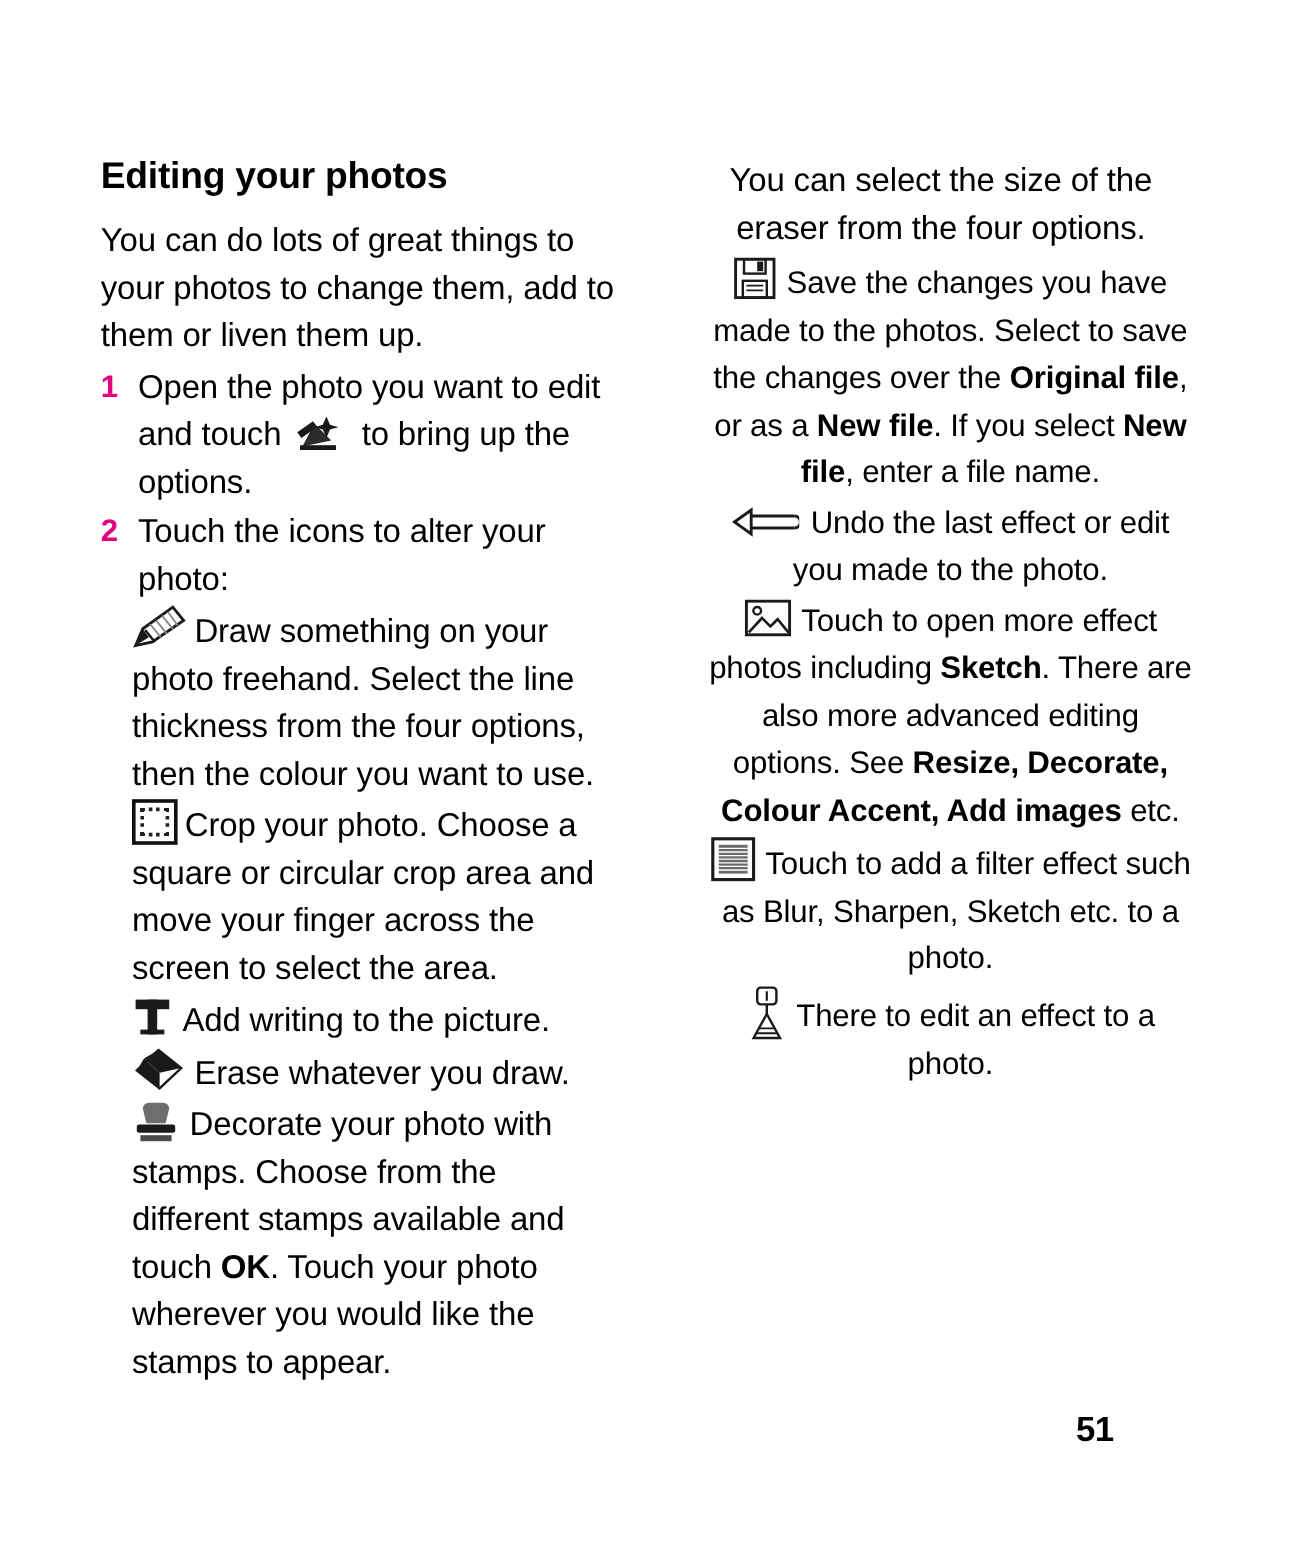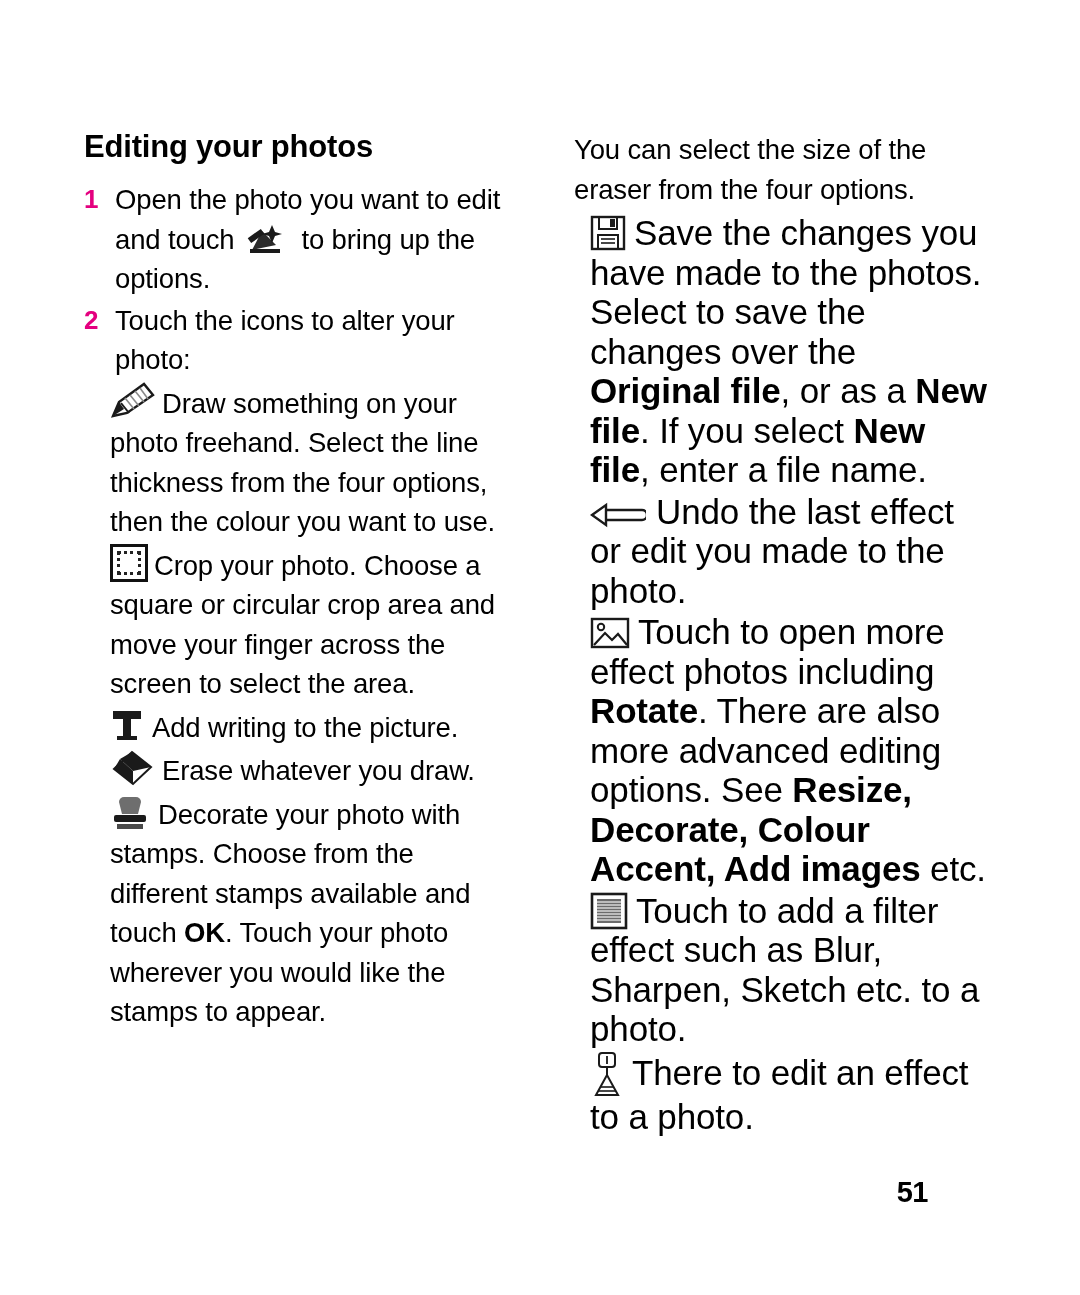--- a/index.html
+++ b/index.html
@@ -20,21 +20,21 @@
     left: 0; top: 0;
     width: 1016px;
     height: 1295px;
   }
   .col {
     position: absolute;
     top: 130px;
     width: 430px;
   }
   .col-left { left: 84px; }
-  .col-right { left: 574px; width: 420px; }
+  .col-right { left: 574px; width: 420px; text-align: center; }
 
   h1.title {
     font-size: 31px;
     font-weight: bold;
     margin: 0 0 16px 0;
     letter-spacing: -0.2px;
     line-height: 1.1;
   }
   p.para {
     font-size: 27.5px;
@@ -61,21 +61,21 @@
   }
   .indent {
     padding-left: 26px;
     font-size: 27.5px;
     line-height: 39.5px;
     letter-spacing: -0.15px;
     margin: 0 0 2px 0;
   }
   .indent2 {
     padding-left: 0px;
-    font-size: 35px;
+    font-size: 26px;
     line-height: 39.5px;
     letter-spacing: -0.15px;
     margin: 0 0 2px 16px;
   }
   b { font-weight: bold; }
 
   
   .ic {
     display: inline-block;
     vertical-align: -7px;
@@ -139,20 +139,21 @@
 </style>
 </head>
 <body>
 
 <div class="page">
 
   <div class="col col-left">
 
     <h1 class="title">Editing your photos</h1>
 
+    <p class="para">You can do lots of great things to your photos to change them, add to them or liven them up.</p>
 
     <div class="numbered">
       <span class="num">1</span><span>Open the photo you want to edit and touch </span><span class="ic ic-wand"><svg width="44" height="32" viewBox="0 0 44 32">
           <polygon points="6,27 16,8 30,22" fill="#2b2b2b"></polygon>
           <rect x="2" y="10" width="16" height="6" transform="rotate(-35 10 13)" fill="#1a1a1a"></rect>
           <polygon points="26,2 29,9 36,11 29,13 26,20 23,13 16,11 23,9" fill="#1a1a1a"></polygon>
           <rect x="4" y="26" width="30" height="4" fill="#1a1a1a"></rect>
         </svg></span><span> to bring up the options.</span>
     </div>
 
@@ -224,21 +225,21 @@
         <line x1="16" y1="18" x2="52" y2="18" stroke="#1a1a1a" stroke-width="2.4"></line>
         <path d="M52 8 a5 5 0 0 1 0 10" fill="none" stroke="#1a1a1a" stroke-width="2.4"></path>
       </svg></span><span>Undo the last effect or edit you made to the photo.</span>
     </div>
 
     <div class="indent2">
       <span class="ic ic-pic"><svg width="40" height="36" viewBox="0 0 40 36">
         <rect x="2" y="4" width="36" height="28" fill="none" stroke="#1a1a1a" stroke-width="2.4"></rect>
         <circle cx="11" cy="12" r="3.2" fill="none" stroke="#1a1a1a" stroke-width="2"></circle>
         <polyline points="4,30 15,18 22,25 28,19 37,30" fill="none" stroke="#1a1a1a" stroke-width="2.2"></polyline>
-      </svg></span><span>Touch to open more effect photos including </span><b>Rotate</b><span>. There are also more advanced editing options. See </span><b>Resize, Decorate, Colour Accent, Add images</b><span> etc.</span>
+      </svg></span><span>Touch to open more effect photos including </span><b>Sketch</b><span>. There are also more advanced editing options. See </span><b>Resize, Decorate, Colour Accent, Add images</b><span> etc.</span>
     </div>
 
     <div class="indent2">
       <span class="ic ic-filter"><svg width="38" height="38" viewBox="0 0 38 38">
         <rect x="2" y="2" width="34" height="34" fill="none" stroke="#1a1a1a" stroke-width="2.6"></rect>
         <rect x="7" y="7" width="24" height="24" fill="#6b6b6b"></rect>
         <g stroke="#ffffff" stroke-width="1.1">
           <line x1="7" y1="10" x2="31" y2="10"></line>
           <line x1="7" y1="13" x2="31" y2="13"></line>
           <line x1="7" y1="16" x2="31" y2="16"></line>

